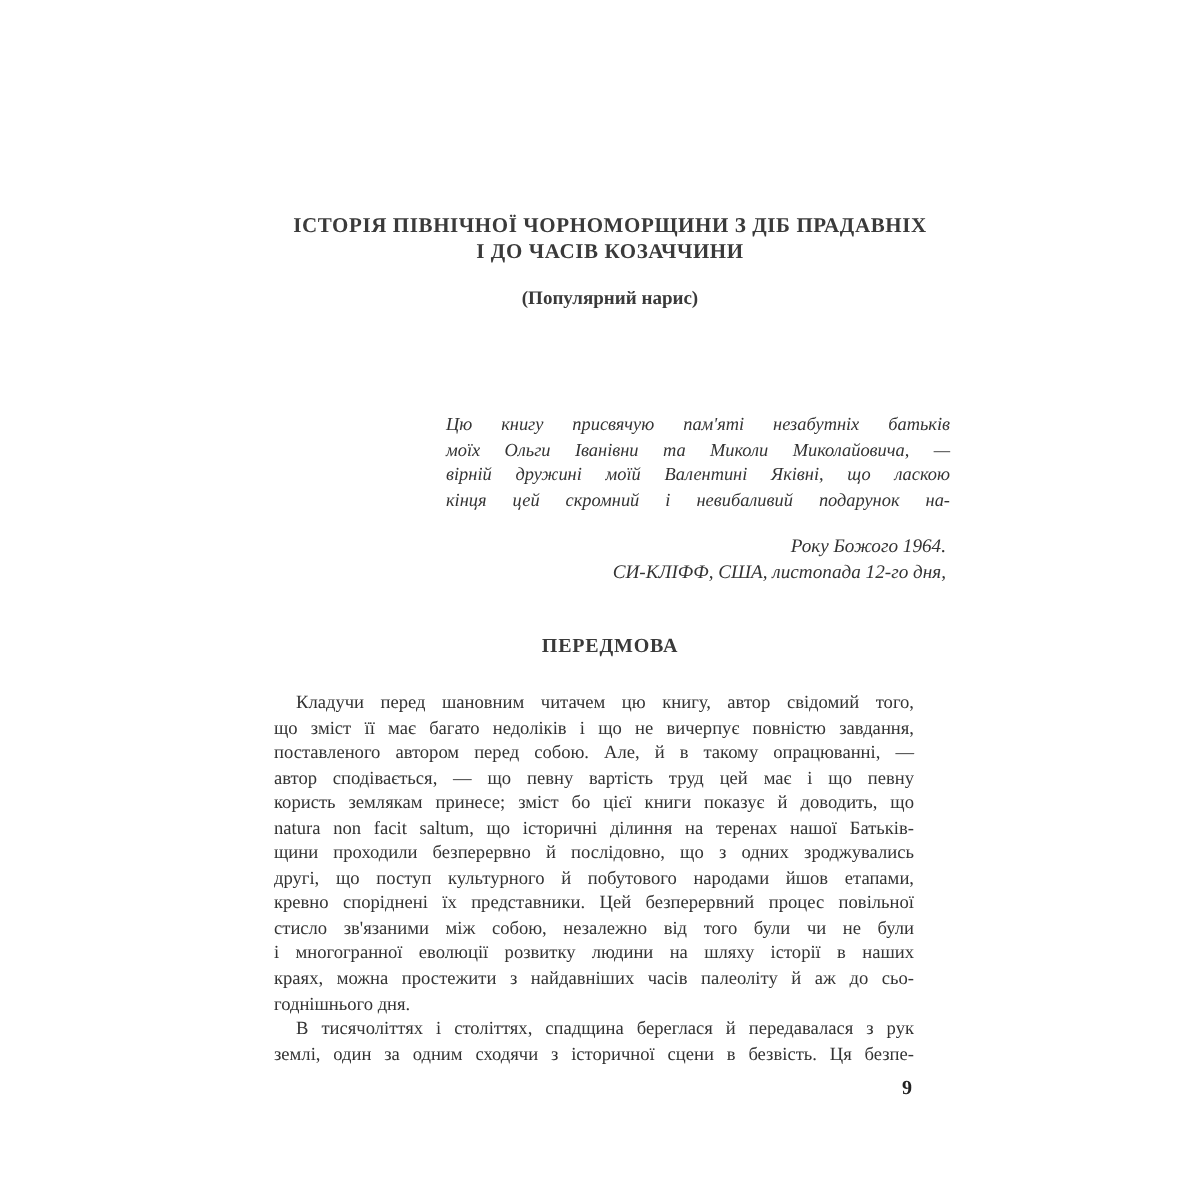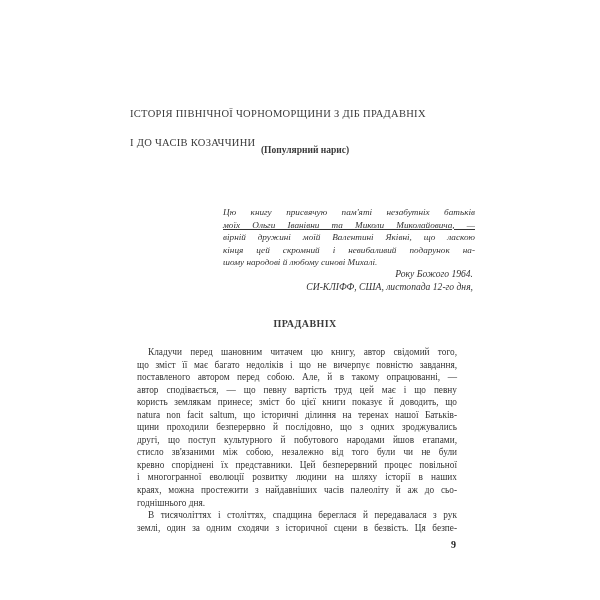--- a/index.html
+++ b/index.html
@@ -1,22 +1,22 @@
 <!DOCTYPE html>
 <html><head>
   <meta charset="utf-8">
   <style>
     html, body { margin:0; padding:0; background:#ffffff; }
     body { width:600px; height:600px; position:relative; overflow:hidden;
       font-family:"DejaVu Serif","Liberation Serif",serif; color:#2a2a2a; }
     .page { position:absolute; left:0; top:0; width:600px; height:600px; background:#fff; }
-    .title { position:absolute; left:130px; width:350px; text-align:left;
-      font-family:"Liberation Serif",serif; font-weight:normal; font-size:10.5px; letter-spacing:0.3px; color:#3a3a3a; }
+    .title { position:absolute; left:130px; width:350px; text-align:center;
+      font-family:"Liberation Serif",serif; font-weight:bold; font-size:10.5px; letter-spacing:0.3px; color:#3a3a3a; }
     .t1 { top:108px; }
-    .t2 { top:121px;margin-top:16px; }
+    .t2 { top:121px; }
     .subtitle { position:absolute; left:130px; width:350px; top:145px; text-align:center;
       font-family:"Liberation Serif",serif; font-size:9.5px; color:#3a3a3a; font-weight:bold; }
     .dedication { position:absolute; left:223px; width:252px; top:174px;
       font-family:"Liberation Serif",serif; font-style:italic; font-size:9.2px; line-height:12.6px;
       color:#333; text-align:justify;margin-top:32px; }
     .sig { position:absolute; right:127px; text-align:right; font-family:"Liberation Serif",serif;
       font-style:italic; font-size:9.6px; color:#333; }
     .sig1 { top:281px; }
     .sig2 { top:268px; }
     .heading { position:absolute; left:130px; width:350px; top:318px; text-align:center;
@@ -32,42 +32,41 @@
 </head>
 <body>
 
 <div class="page">
   <div class="title t1">ІСТОРІЯ ПІВНІЧНОЇ ЧОРНОМОРЩИНИ З ДІБ ПРАДАВНІХ</div>
   <div class="title t2">І ДО ЧАСІВ КОЗАЧЧИНИ</div>
   <div class="subtitle">(Популярний нарис)</div>
 
   <div class="dedication">
     <span class="line" style="display:block;text-align-last:justify;white-space:nowrap;">Цю книгу присвячую пам'яті незабутніх батьків</span>
-    <span class="line" style="display:block;text-align-last:justify;white-space:nowrap;text-decoration:underline;">моїх Ольги Іванівни та Миколи Миколайовича, —</span>
+    <span class="line" style="display:block;text-align-last:justify;white-space:nowrap;">моїх Ольги Іванівни та Миколи Миколайовича, —</span>
     <span class="line" style="display:block;text-align-last:justify;white-space:nowrap;">вірній дружині моїй Валентині Яківні, що ласкою</span>
     <span class="line" style="display:block;text-align-last:justify;white-space:nowrap;">кінця цей скромний і невибаливий подарунок на-</span>
-    <span class="line" style="display:block;text-align-last:left;white-space:nowrap;">шому народові й любому синові Михалі.</span>
   </div>
 
   <div class="sig sig1">СИ-КЛІФФ, США, листопада 12-го дня,</div>
   <div class="sig sig2">Року Божого 1964.</div>
 
-  <div class="heading">ПРАДАВНІХ</div>
+  <div class="heading">ПЕРЕДМОВА</div>
 
   <div class="body">
     <span class="line indent">Кладучи перед шановним читачем цю книгу, автор свідомий того,</span>
     <span class="line">що зміст її має багато недоліків і що не вичерпує повністю завдання,</span>
     <span class="line">поставленого автором перед собою. Але, й в такому опрацюванні, —</span>
     <span class="line">автор сподівається, — що певну вартість труд цей має і що певну</span>
     <span class="line">користь землякам принесе; зміст бо цієї книги показує й доводить, що</span>
     <span class="line">natura non facit saltum, що історичні ділиння на теренах нашої Батьків-</span>
     <span class="line">щини проходили безперервно й послідовно, що з одних зроджувались</span>
     <span class="line">другі, що поступ культурного й побутового народами йшов етапами,</span>
+    <span class="line">кревно споріднені їх представники. Цей безперервний процес повільної</span>
     <span class="line">стисло зв'язаними між собою, незалежно від того були чи не були</span>
-    <span class="line">кревно споріднені їх представники. Цей безперервний процес повільної</span>
     <span class="line">і многогранної еволюції розвитку людини на шляху історії в наших</span>
     <span class="line">краях, можна простежити з найдавніших часів палеоліту й аж до сьо-</span>
     <span class="line last">годнішнього дня.</span>
     <span class="line indent">В тисячоліттях і століттях, спадщина береглася й передавалася з рук</span>
     <span class="line">землі, один за одним сходячи з історичної сцени в безвість. Ця безпе-</span>
   </div>
 
   <div class="pagenum">9</div>
 </div>
 

